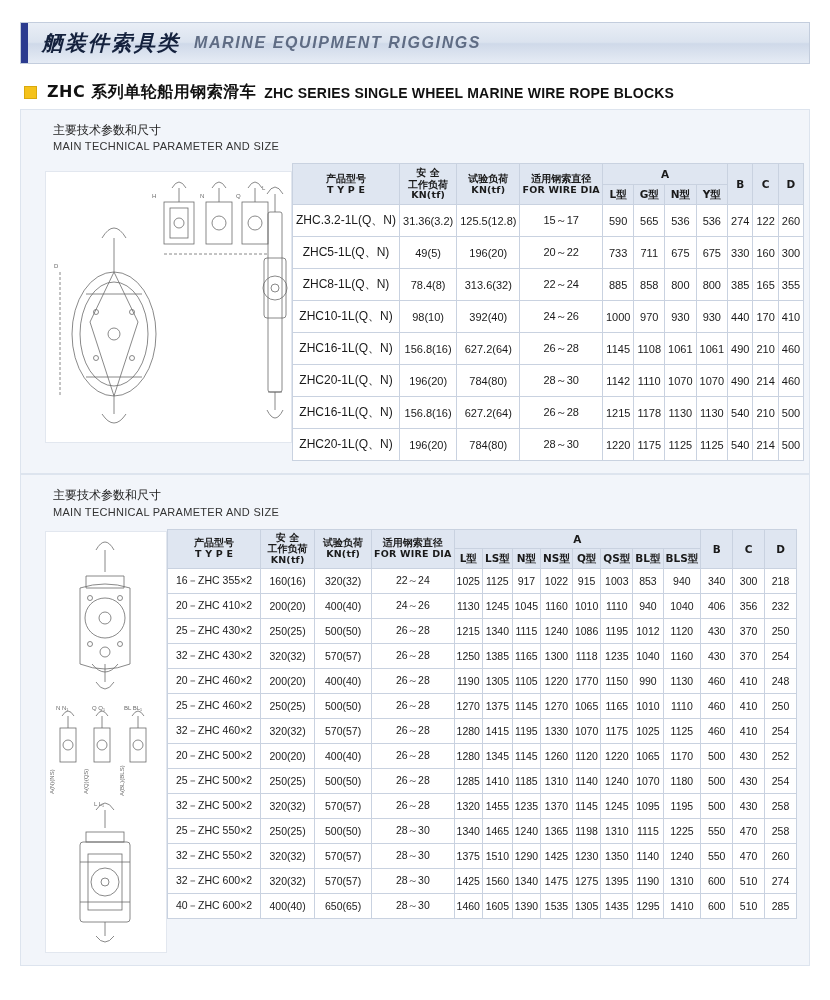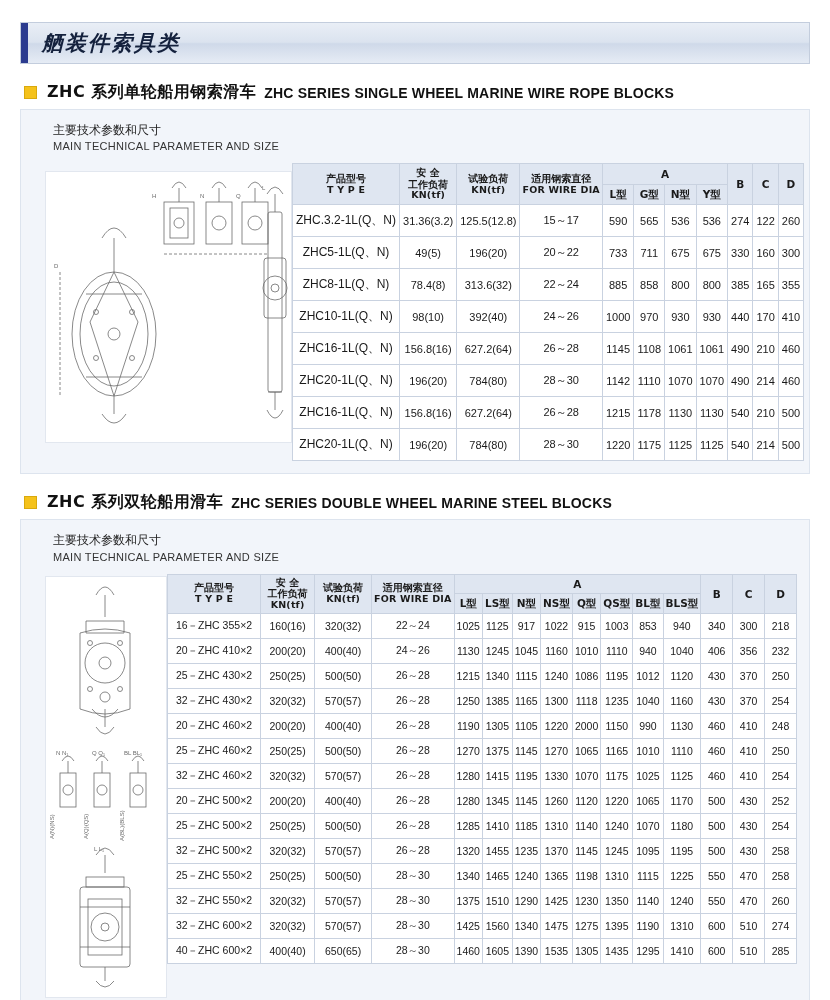--- a/index.html
+++ b/index.html
@@ -103,20 +103,21 @@
   svg{display:block;}
 </style>
 </head>
 <body>
 
 <div class="page">
 
   <div class="banner">
     <div class="bar"></div>
     <div class="cn">舾装件索具类</div>
+    <div class="en">MARINE EQUIPMENT RIGGINGS</div>
   </div>
 
   <div class="sec-head">
     <div class="sq"></div>
     <div class="h-cn">ZHC 系列单轮船用钢索滑车</div>
     <div class="h-en">ZHC SERIES SINGLE WHEEL MARINE WIRE ROPE BLOCKS</div>
   </div>
 
   <div class="panel">
     <div class="sub">
@@ -308,25 +309,20 @@
               <td>1125</td>
               <td>540</td>
               <td>214</td>
               <td>500</td>
             </tr>
           </tbody>
       </table>
     </div>
   </div>
 
-  <div class="sec-head">
-    <div class="sq"></div>
-    <div class="h-cn">ZHC 系列双轮船用滑车</div>
-    <div class="h-en">ZHC SERIES DOUBLE WHEEL MARINE STEEL BLOCKS</div>
-  </div>
 
   <div class="panel">
     <div class="sub">
       <div class="cn">主要技术参数和尺寸</div>
       <div class="en">MAIN TECHNICAL PARAMETER AND SIZE</div>
     </div>
 
     <div class="content-row">
 
       <div class="figure fig2">
@@ -483,21 +479,21 @@
             </tr>
             <tr>
               <td>20－ZHC 460×2</td>
               <td>200(20)</td>
               <td>400(40)</td>
               <td>26～28</td>
               <td>1190</td>
               <td>1305</td>
               <td>1105</td>
               <td>1220</td>
-              <td>2000</td>
+              <td>1770</td>
               <td>1150</td>
               <td>990</td>
               <td>1130</td>
               <td>460</td>
               <td>410</td>
               <td>248</td>
             </tr>
             <tr>
               <td>25－ZHC 460×2</td>
               <td>250(25)</td>

